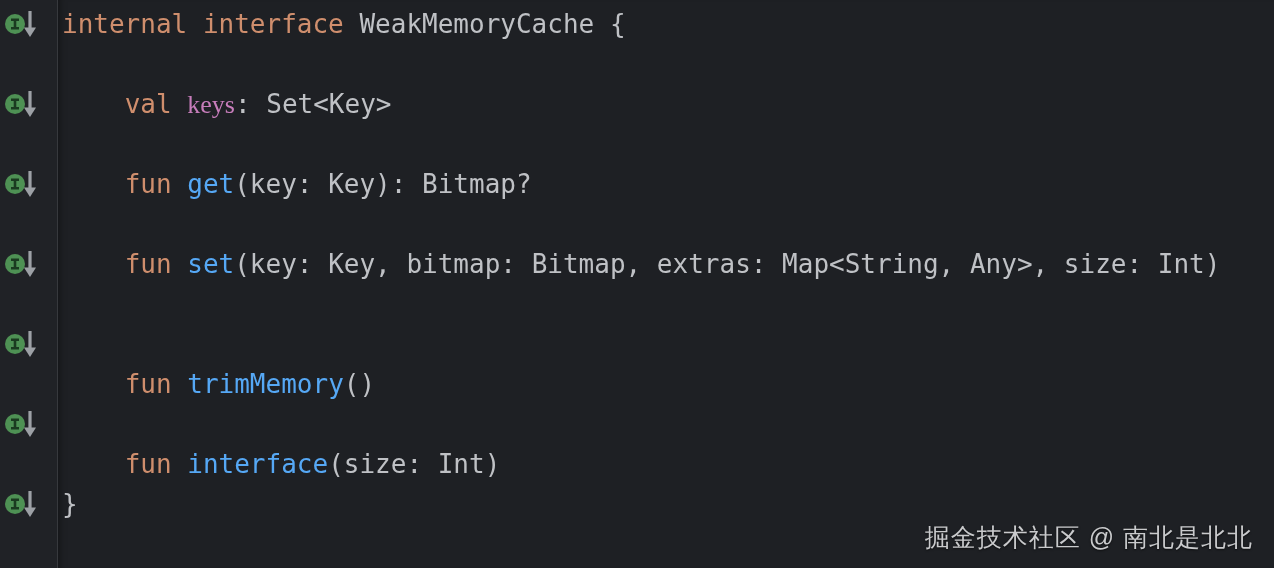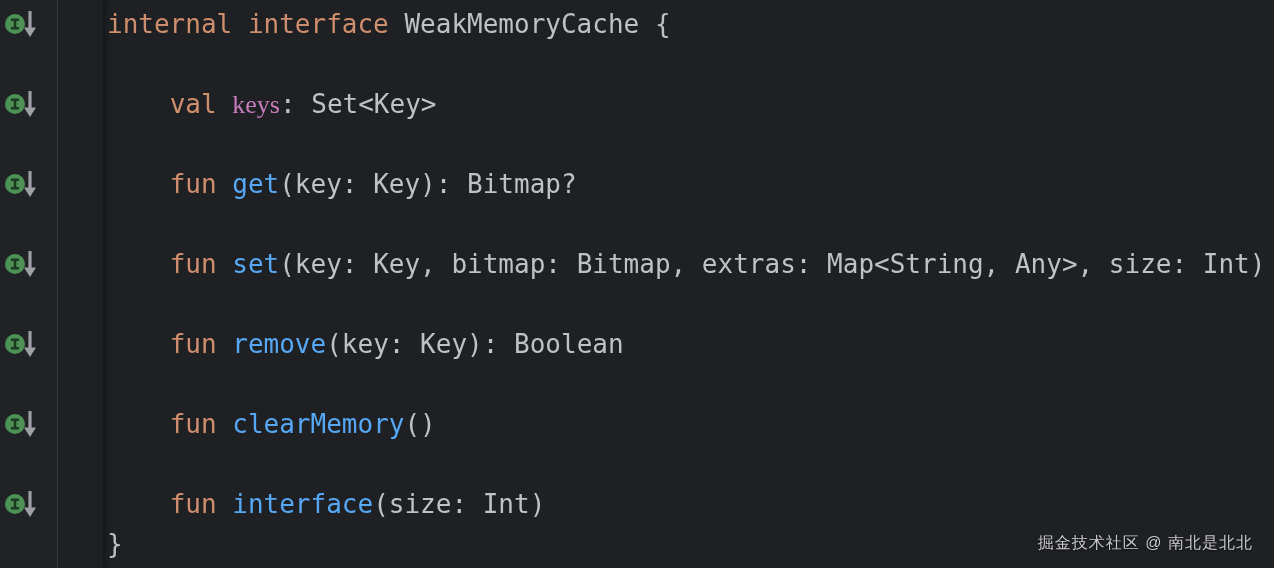--- a/index.html
+++ b/index.html
@@ -24,38 +24,37 @@
     height: 40px;
     display: flex;
     align-items: center;
     padding-left: 3px;
   }
   .code {
     flex: 1;
     padding: 4px 0 0 4px;
     box-shadow: inset 8px 0 8px -8px rgba(0,0,0,0.55);
     overflow: hidden;
-    margin-left: 45px;
   }
   .code-line {
     height: 40px;
     line-height: 40px;
     font-size: 26px;
     white-space: pre;
     color: var(--plain, #bfc1c5);
   }
   .tok-keyword  { color: var(--keyword,  #cf8e6d); }
   .tok-function { color: var(--function, #56a8f5); }
   .tok-property { color: var(--property, #c77dbb); font-family: Liberation Serif, serif; }
   .tok-plain    { color: var(--plain,    #bfc1c5); }
   .watermark {
     position: absolute;
     right: 21px;
     bottom: 14px;
-    font-size: 16px;
+    font-size: 25px;
     letter-spacing: 1px;
     color: var(--watermark, #c9cacc);
     font-family: "Liberation Sans", sans-serif;
     text-shadow: 0 1px 2px rgba(0,0,0,0.6);
   }
 </style>
 </head>
 <body>
 
 <div class="screen">
@@ -126,21 +125,20 @@
     </div>
   <div class="code">
       <div class="code-line"><span class="tok-keyword">internal interface </span><span class="tok-plain">WeakMemoryCache {</span></div>
       <div class="code-line"></div>
       <div class="code-line"><span class="tok-plain">    </span><span class="tok-keyword">val </span><span class="tok-property">keys</span><span class="tok-plain">: Set&lt;Key&gt;</span></div>
       <div class="code-line"></div>
       <div class="code-line"><span class="tok-plain">    </span><span class="tok-keyword">fun </span><span class="tok-function">get</span><span class="tok-plain">(key: Key): Bitmap?</span></div>
       <div class="code-line"></div>
       <div class="code-line"><span class="tok-plain">    </span><span class="tok-keyword">fun </span><span class="tok-function">set</span><span class="tok-plain">(key: Key, bitmap: Bitmap, extras: Map&lt;String, Any&gt;, size: Int)</span></div>
       <div class="code-line"></div>
-      <div class="code-line"><span class="tok-plain">    </span><span class="tok-keyword">fun </span><span class="tok-function">remove</span><span class="tok-plain">(key: Key): Boolean</span></div>
       <div class="code-line"></div>
-      <div class="code-line"><span class="tok-plain">    </span><span class="tok-keyword">fun </span><span class="tok-function">clearMemory</span><span class="tok-plain">()</span></div>
+      <div class="code-line"><span class="tok-plain">    </span><span class="tok-keyword">fun </span><span class="tok-function">trimMemory</span><span class="tok-plain">()</span></div>
       <div class="code-line"></div>
       <div class="code-line"><span class="tok-plain">    </span><span class="tok-keyword">fun </span><span class="tok-function">interface</span><span class="tok-plain">(size: Int)</span></div>
       <div class="code-line"><span class="tok-plain">}</span></div>
     </div>
   <div class="watermark">掘金技术社区 @ 南北是北北</div>
 </div>
 
 </body></html>

